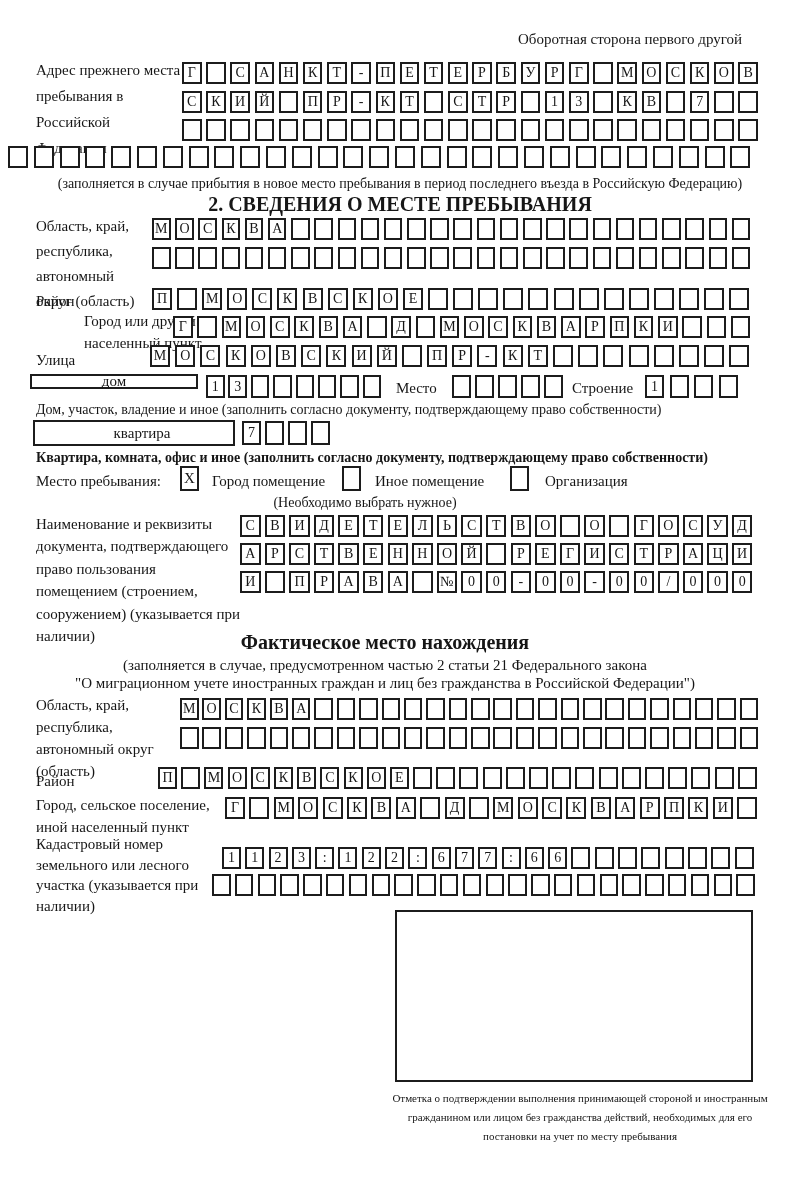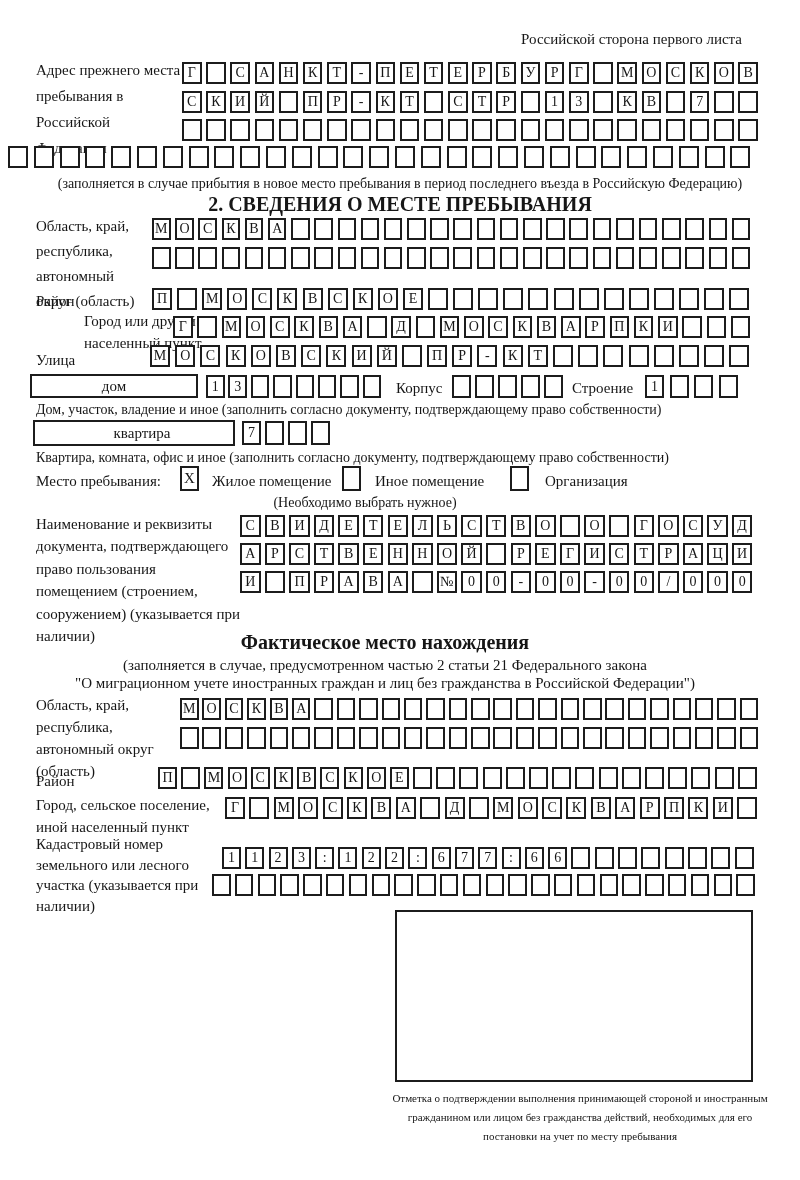--- a/index.html
+++ b/index.html
@@ -42,21 +42,21 @@
   }
   .checkbox{
     box-sizing:border-box;border:2px solid #1c1c1c;width:19px;height:25px;background:#fff;
     display:inline-flex;align-items:center;justify-content:center;font-size:15px;
   }
   .stampbox{box-sizing:border-box;border:2px solid #1c1c1c;background:#fff;}
 </style>
 </head>
 <body>
 
-<div class="abs lbl" style="top:27px;right:58px;">Российской сторона первого листа</div>
+<div class="abs lbl" style="top:27px;right:58px;">Оборотная сторона первого другой</div>
 
 <div class="abs lbl" style="left:36px;top:57px;width:148px;line-height:26px;">Адрес прежнего места пребывания в Российской Федерации</div>
 <div class="cellrow r-prev" style="left:182px;top:62px;">
     <span class="cell">Г</span>
     <span class="cell"></span>
     <span class="cell">С</span>
     <span class="cell">А</span>
     <span class="cell">Н</span>
     <span class="cell">К</span>
     <span class="cell">Т</span>
@@ -300,34 +300,34 @@
     <span class="cell"></span>
     <span class="cell"></span>
     <span class="cell"></span>
     <span class="cell"></span>
     <span class="cell"></span>
     <span class="cell"></span>
     <span class="cell"></span>
     <span class="cell"></span>
   </div>
 
-<div class="widebox abs" style="left:30px;top:374px;width:168px;height:24px;">
+<div class="widebox abs" style="left:30px;top:374px;width:168px;height:15px;">
     <span>дом</span>
   </div>
 <div class="cellrow r-house" style="left:206px;top:375px;">
     <span class="cell">1</span>
     <span class="cell">3</span>
     <span class="cell"></span>
     <span class="cell"></span>
     <span class="cell"></span>
     <span class="cell"></span>
     <span class="cell"></span>
     <span class="cell"></span>
   </div>
-<div class="abs lbl" style="left:396px;top:376px;">Корпус</div>
+<div class="abs lbl" style="left:396px;top:376px;">Место</div>
 <div class="cellrow r-korp" style="left:452px;top:375px;">
     <span class="cell"></span>
     <span class="cell"></span>
     <span class="cell"></span>
     <span class="cell"></span>
     <span class="cell"></span>
   </div>
 <div class="abs lbl" style="left:572px;top:376px;">Строение</div>
 <div class="cellrow r-str" style="left:645px;top:375px;">
     <span class="cell">1</span>
@@ -339,27 +339,27 @@
 
 <div class="widebox abs" style="left:33px;top:420px;width:202px;height:26px;padding-left:16px;">
     <span>квартира</span>
   </div>
 <div class="cellrow r-apt" style="left:242px;top:421px;">
     <span class="cell">7</span>
     <span class="cell"></span>
     <span class="cell"></span>
     <span class="cell"></span>
   </div>
-<div class="abs note" style="left:36px;top:450px;width:730px;">Квартира, комната, офис и иное (заполнить согласно документу, подтверждающему право собственности)</div>
+<div class="abs note" style="left:36px;top:450px;width:730px;font-weight:bold;">Квартира, комната, офис и иное (заполнить согласно документу, подтверждающему право собственности)</div>
 
 <div class="abs lbl" style="left:36px;top:469px;">Место пребывания:</div>
 <span class="checkbox abs" style="left:180px;top:466px;">
     <span>X</span>
   </span>
-<div class="abs lbl" style="left:212px;top:469px;">Жилое помещение</div>
+<div class="abs lbl" style="left:212px;top:469px;">Город помещение</div>
 <span class="checkbox abs" style="left:342px;top:466px;">
     <span></span>
   </span>
 <div class="abs lbl" style="left:375px;top:469px;">Иное помещение</div>
 <span class="checkbox abs" style="left:510px;top:466px;">
     <span></span>
   </span>
 <div class="abs lbl" style="left:545px;top:469px;">Организация</div>
 <div class="abs note center" style="left:80px;top:495px;width:570px;">(Необходимо выбрать нужное)</div>
 

